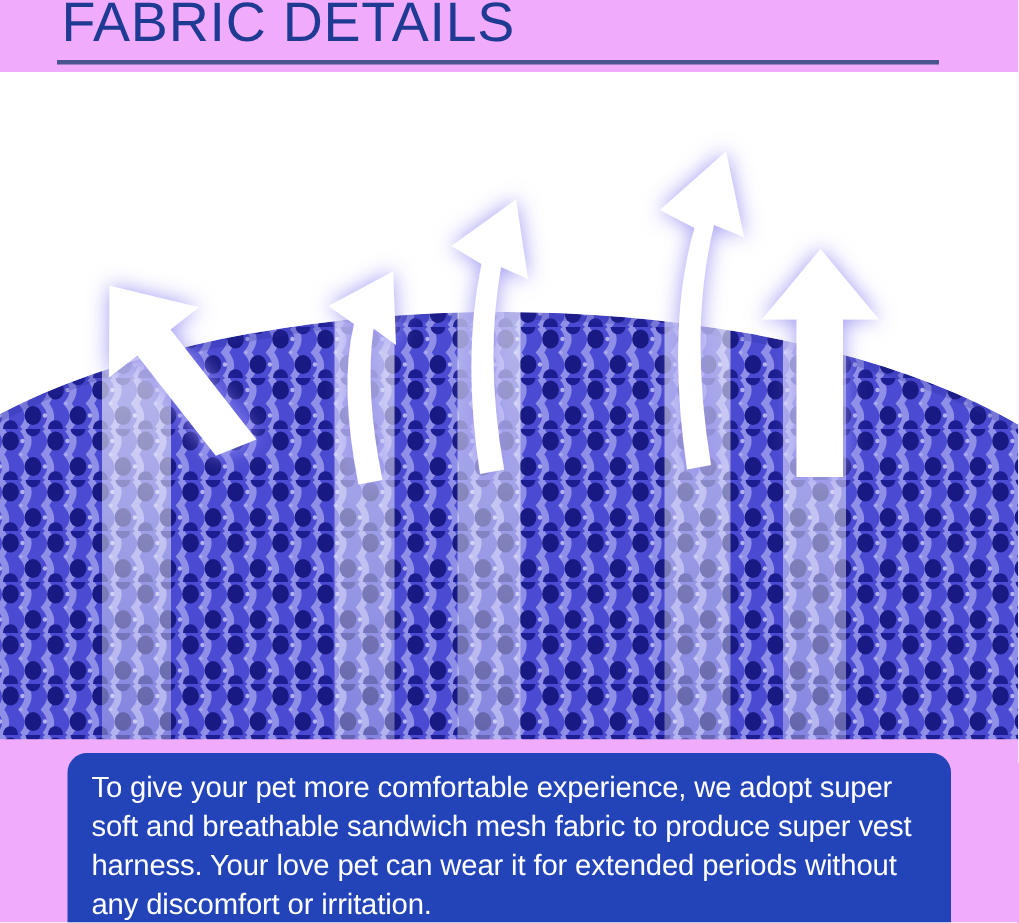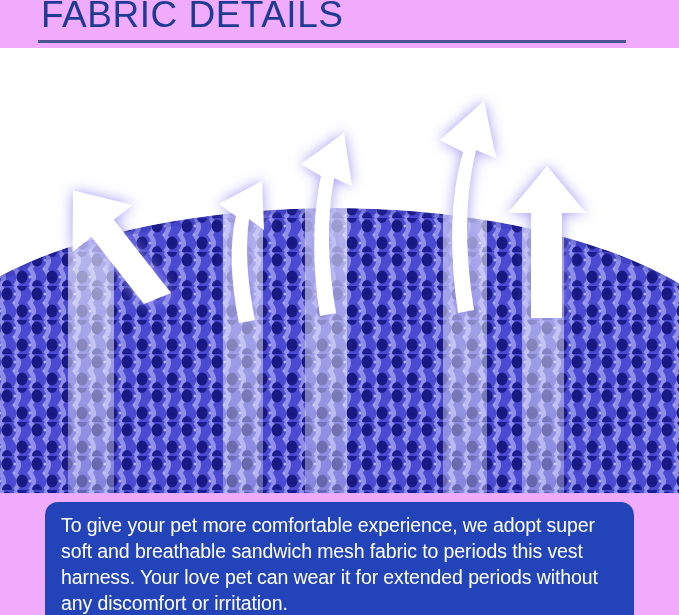--- a/index.html
+++ b/index.html
@@ -164,16 +164,16 @@
         <path d="M320 268 Q308 190 321 128 L301 116 L344 85 L352 138 L334 130 Q323 192 336 265 Z"></path>
 
         <path d="M458 265 Q444 170 463 104 L440 92 L484 53 L496 110 L476 102 Q459 171 474 262 Z"></path>
 
         <path d="M531 270 L531 165 L508 165 L547 118 L586 165 L562 165 L562 270 Z"></path>
       </g>
     </svg>
   </div>
 
   <div id="callout-box">
-    <p id="callout-text">To give your pet more comfortable experience, we adopt super soft and breathable sandwich mesh fabric to periods this vest harness. Your love pet can wear it for extended periods without any discomfort or irritation.</p>
+    <p id="callout-text">To give your pet more comfortable experience, we adopt super soft and breathable sandwich mesh fabric to produce super vest harness. Your love pet can wear it for extended periods without any discomfort or irritation.</p>
   </div>
 
 </div>
 
 </body></html>

